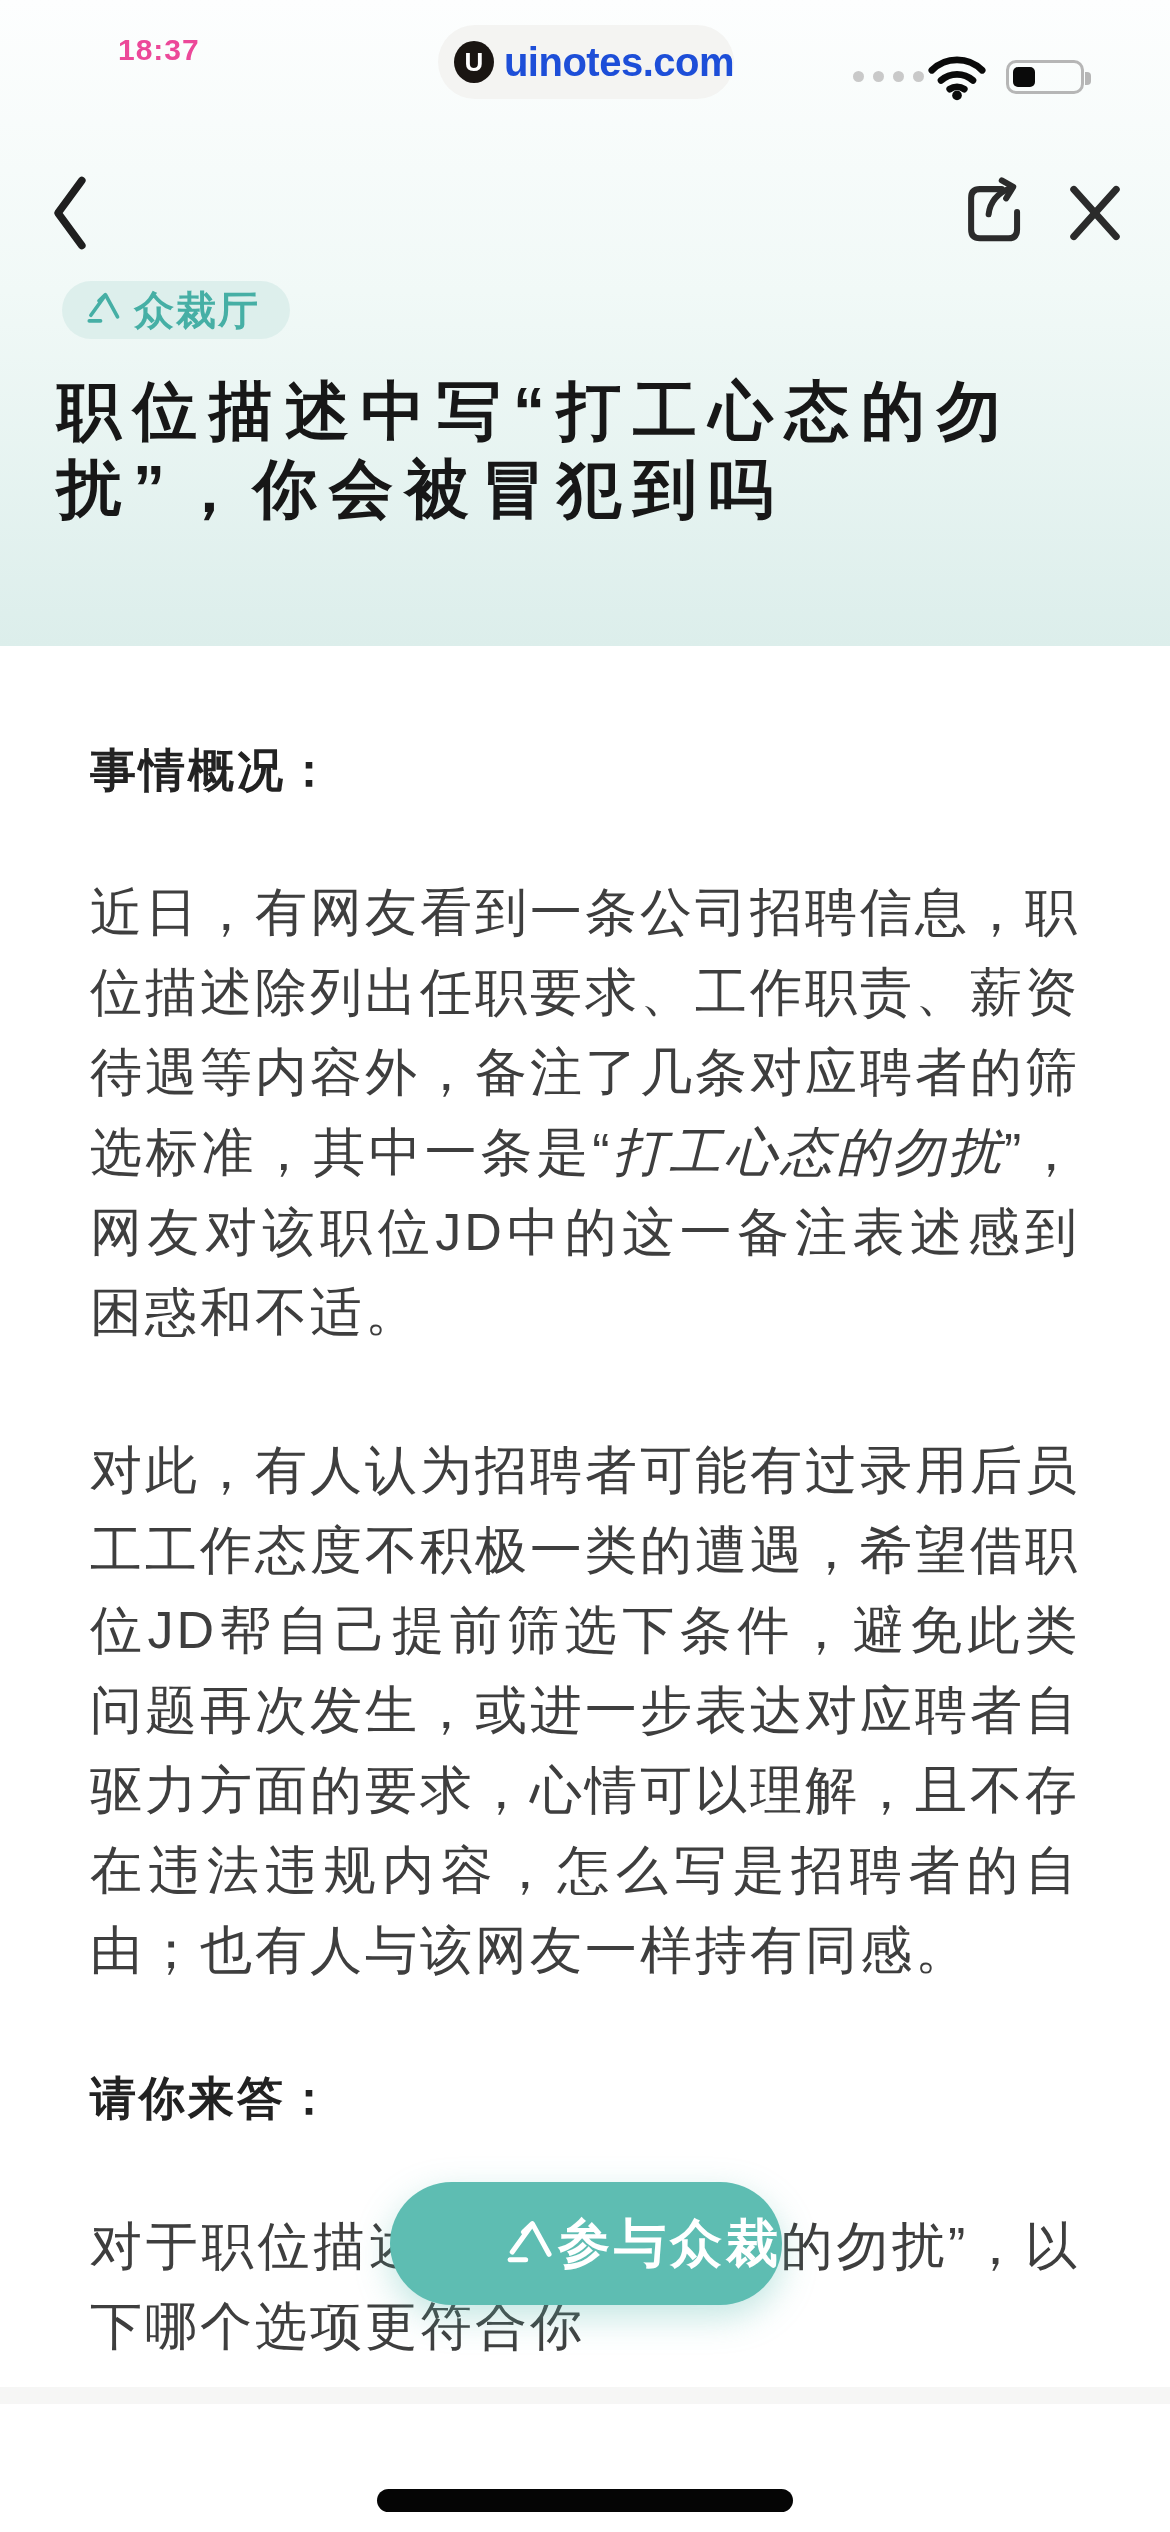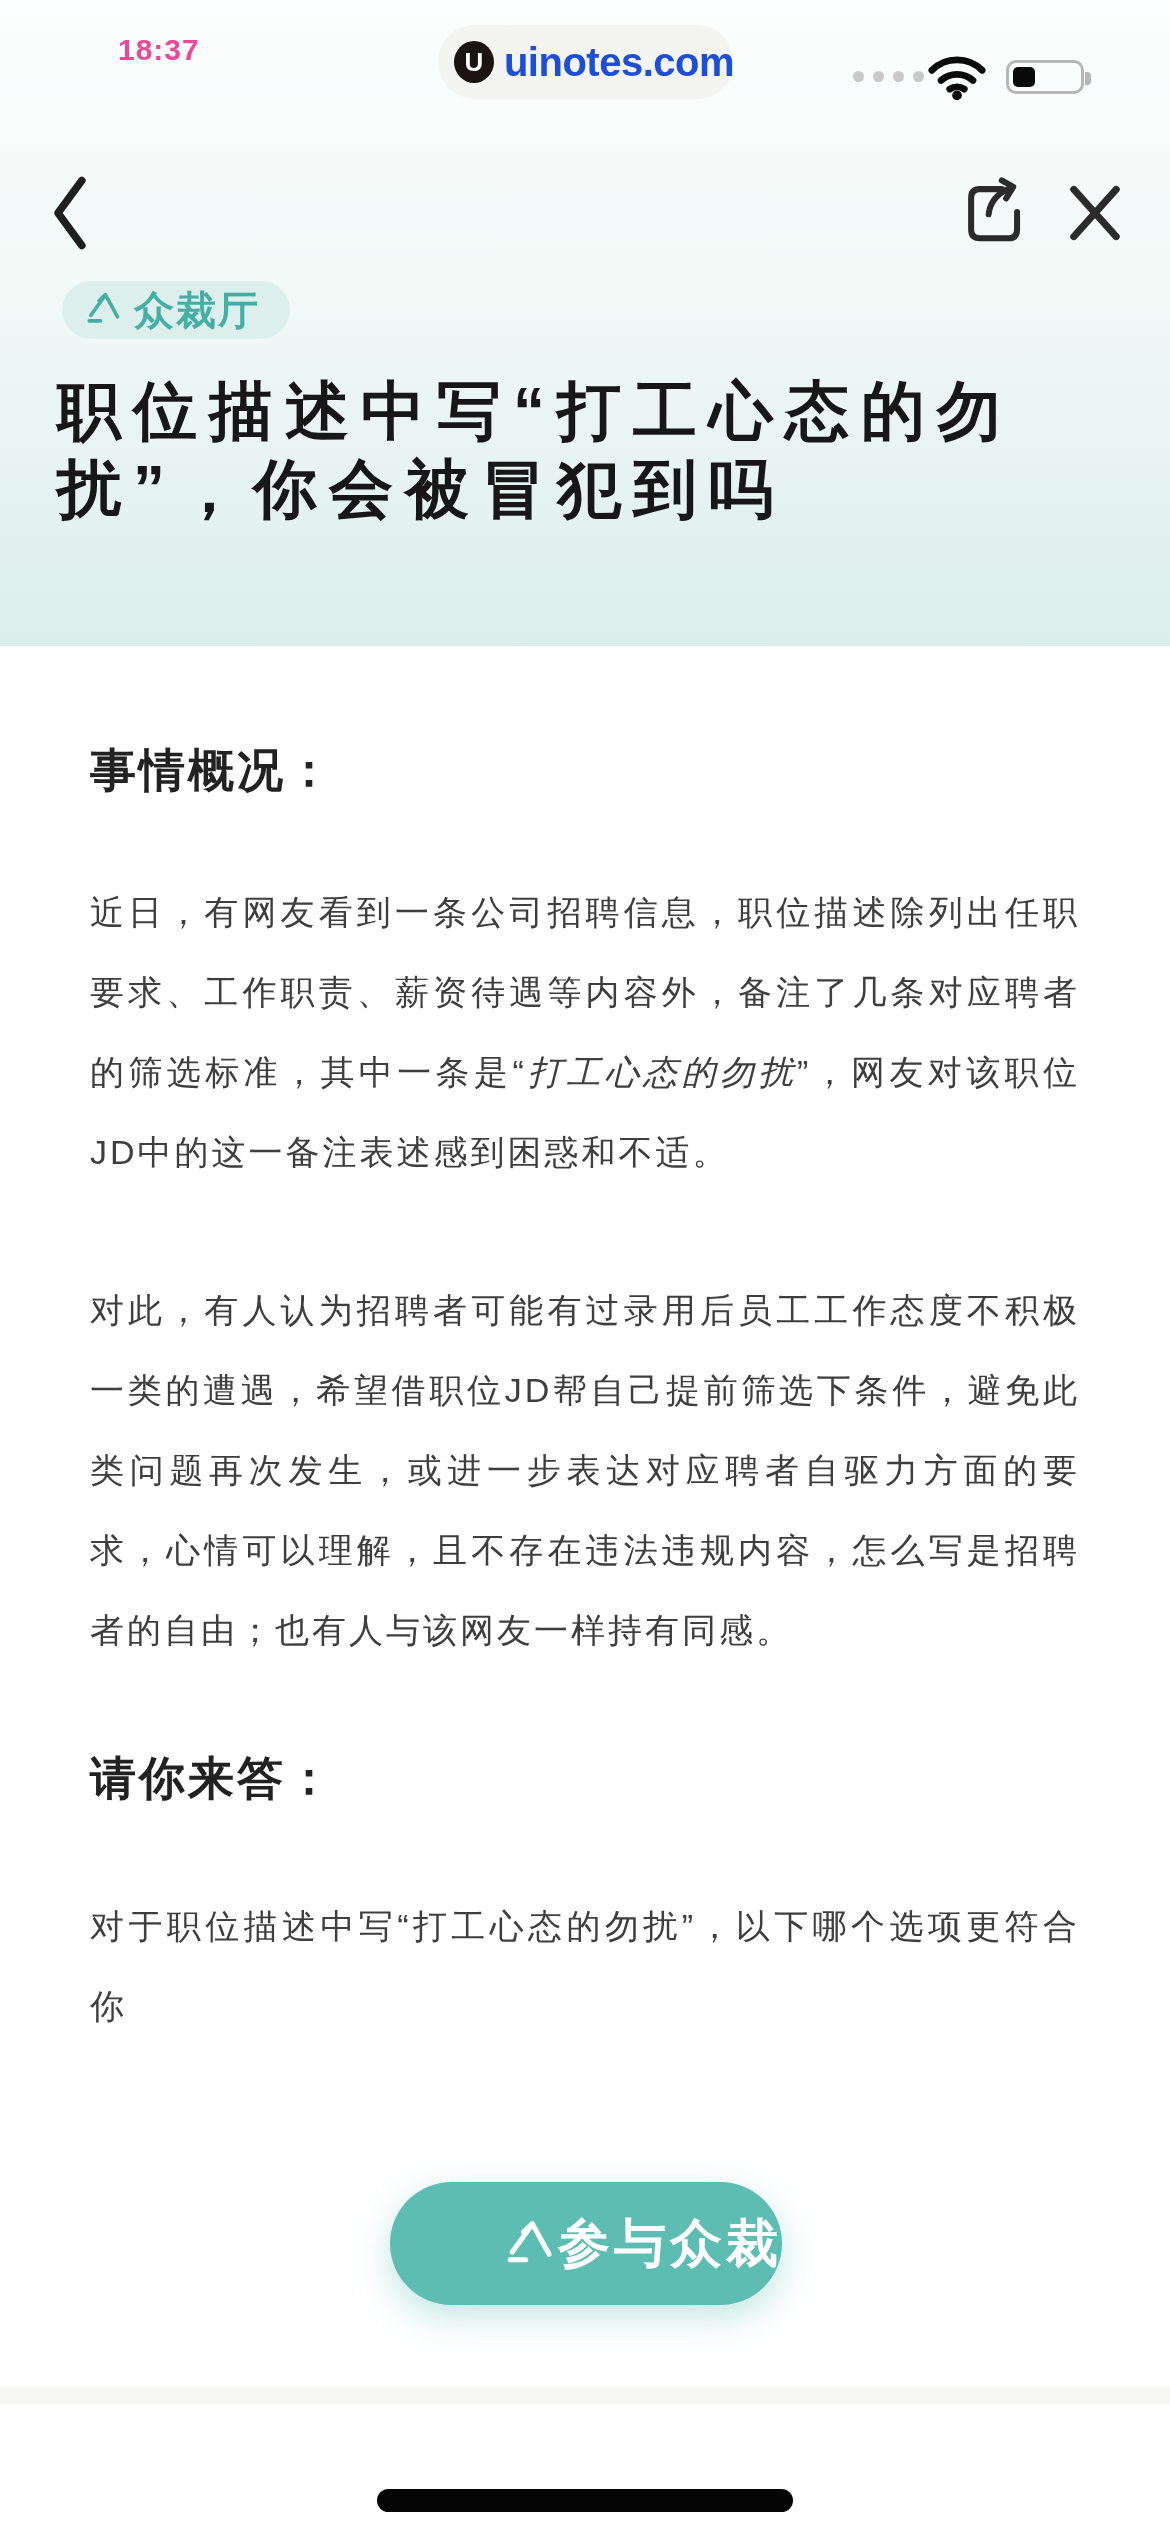--- a/index.html
+++ b/index.html
@@ -68,21 +68,21 @@
     position:absolute; top:646px; left:0; right:0; bottom:0;
     background:var(--card-bg); border-radius:44px 44px 0 0;
     padding:94px 90px 12px 90px;
   }
   .section-heading {
     font-size:46px; line-height:60px; font-weight:bold;
     color:#222; letter-spacing:3px;
   }
   .section-heading.second { margin-top:78px; }
   .para {
-    font-size:34px; line-height:80px; color:var(--body-color);
+    font-size:52px; line-height:80px; color:var(--body-color);
     letter-spacing:3px; text-align:justify;
   }
   .para.first { margin-top:72px; }
   .para.gap { margin-top:78px; }
   .italic { font-style:italic; }
 
   
   .cta {
     position:absolute; left:390px; top:2182px; width:392px; height:123px;
     background:var(--button-teal); border-radius:62px; border:none;

